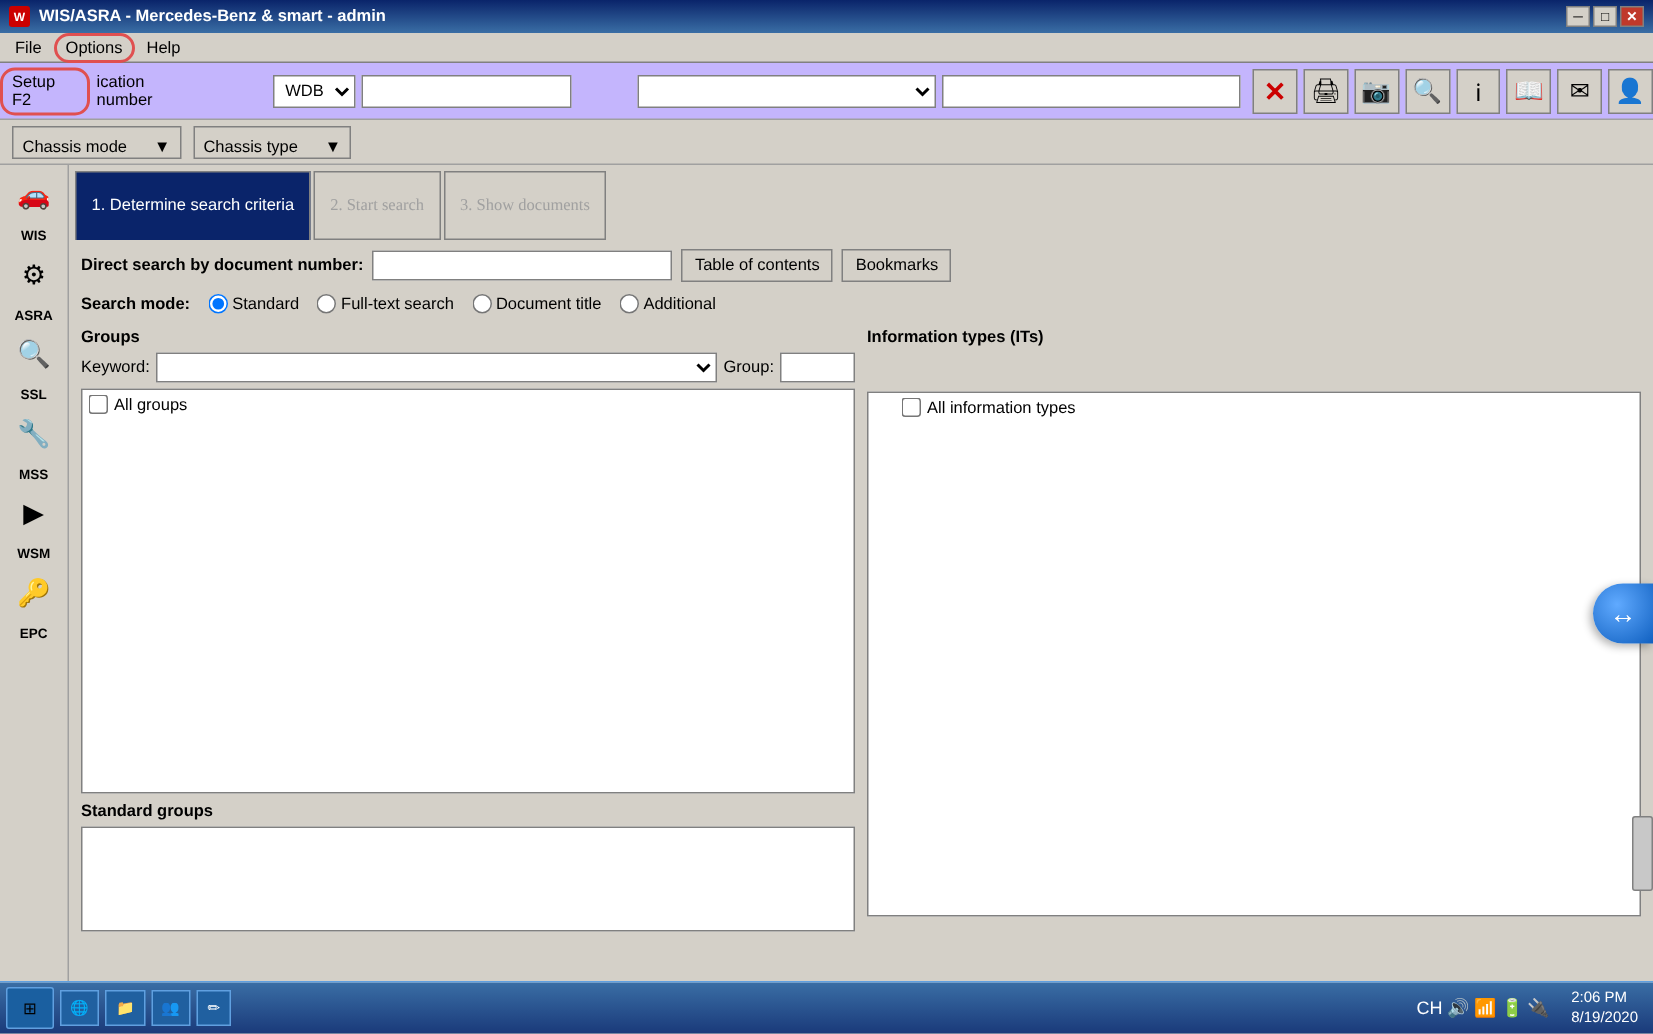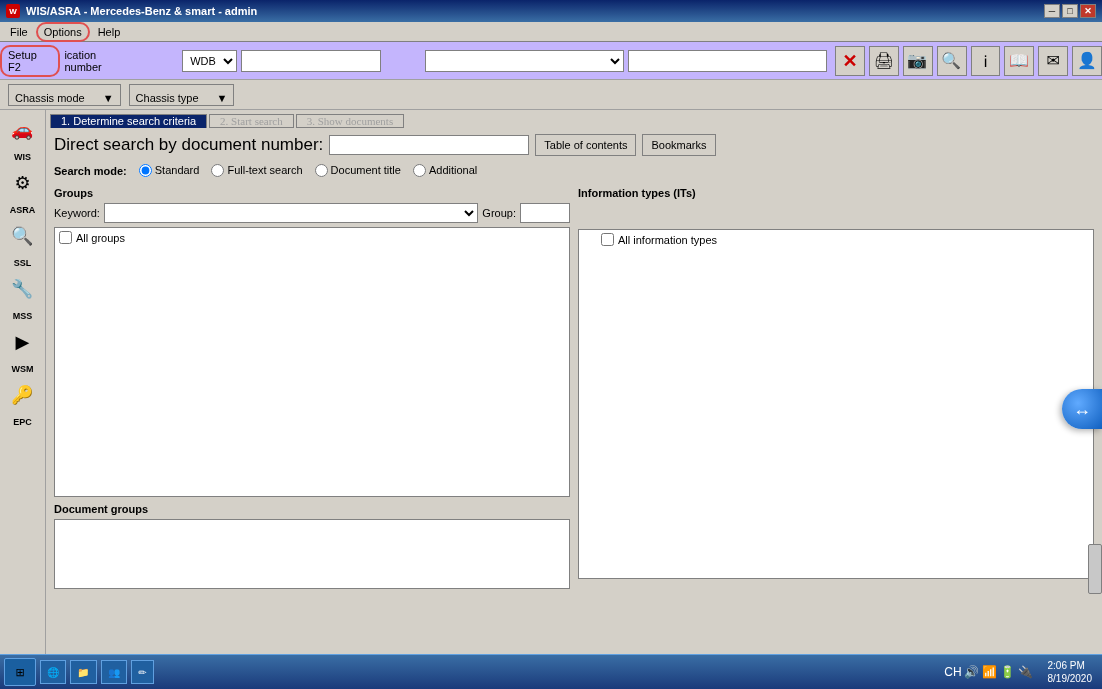--- a/index.html
+++ b/index.html
@@ -117,21 +117,21 @@
     }
 
     
     .tabs-bar {
       display: flex;
       padding: 4px 4px 0 4px;
       gap: 2px;
       background: #d4d0c8;
     }
     .tab {
-      padding: 0 10px;
+      padding: 16px 10px;
       font-size: 11px;
       cursor: pointer;
       border: 1px solid #808080;
       background: #d4d0c8;
     }
     .tab.active {
       background: #0a246a;
       color: white;
       border-bottom: none;
     }
@@ -146,37 +146,37 @@
       padding: 6px 8px;
       background: #d4d0c8;
     }
 
     .doc-search-row {
       display: flex;
       align-items: center;
       gap: 6px;
       margin-bottom: 8px;
     }
-    .doc-search-label { font-size: 17px; }
+    .doc-search-label { font-size: 11px; font-weight: bold; }
     .doc-search-input {
       height: 20px; width: 200px; background: #fff; border: 1px solid #808080; font-size: 11px; padding: 1px 3px;
     }
     .link-btn {
       font-size: 11px; color: #000; background: #d4d0c8; border: 1px solid #808080;
       padding: 2px 8px; cursor: pointer; height: 22px;
     }
 
     .search-mode-row {
       display: flex;
       align-items: center;
       gap: 12px;
       margin-bottom: 10px;
     }
     .search-mode-label { font-size: 11px; font-weight: bold; }
-    .radio-group { display: flex; align-items: flex-start; gap: 3px; font-size: 11px; }
+    .radio-group { display: flex; align-items: center; gap: 3px; font-size: 11px; }
     .radio-group input[type=radio] { margin: 0; }
 
     
     .panels-row {
       display: flex;
       gap: 8px;
     }
 
     .panel-section {
       flex: 1;
@@ -454,21 +454,21 @@
             <select class="keyword-dropdown"></select>
             <span class="group-label">Group:</span>
             <input class="group-input" type="text" style="">
           </div>
           <div class="list-box">
             <div class="list-box-item">
               <input type="checkbox" style="">
               <span>All groups</span>
             </div>
           </div>
-          <div class="selected-groups-title">Document groups</div>
+          <div class="selected-groups-title">Standard groups</div>
           <div class="selected-list-box"></div>
         </div>
 
         <div class="panel-section">
           <div class="panel-title">Information types (ITs)</div>
           <div style="height:26px;"></div>
           <div class="list-box" style="height:350px;padding-left:20px;">
             <div class="list-box-item">
               <input type="checkbox" style="">
               <span>All information types</span>

